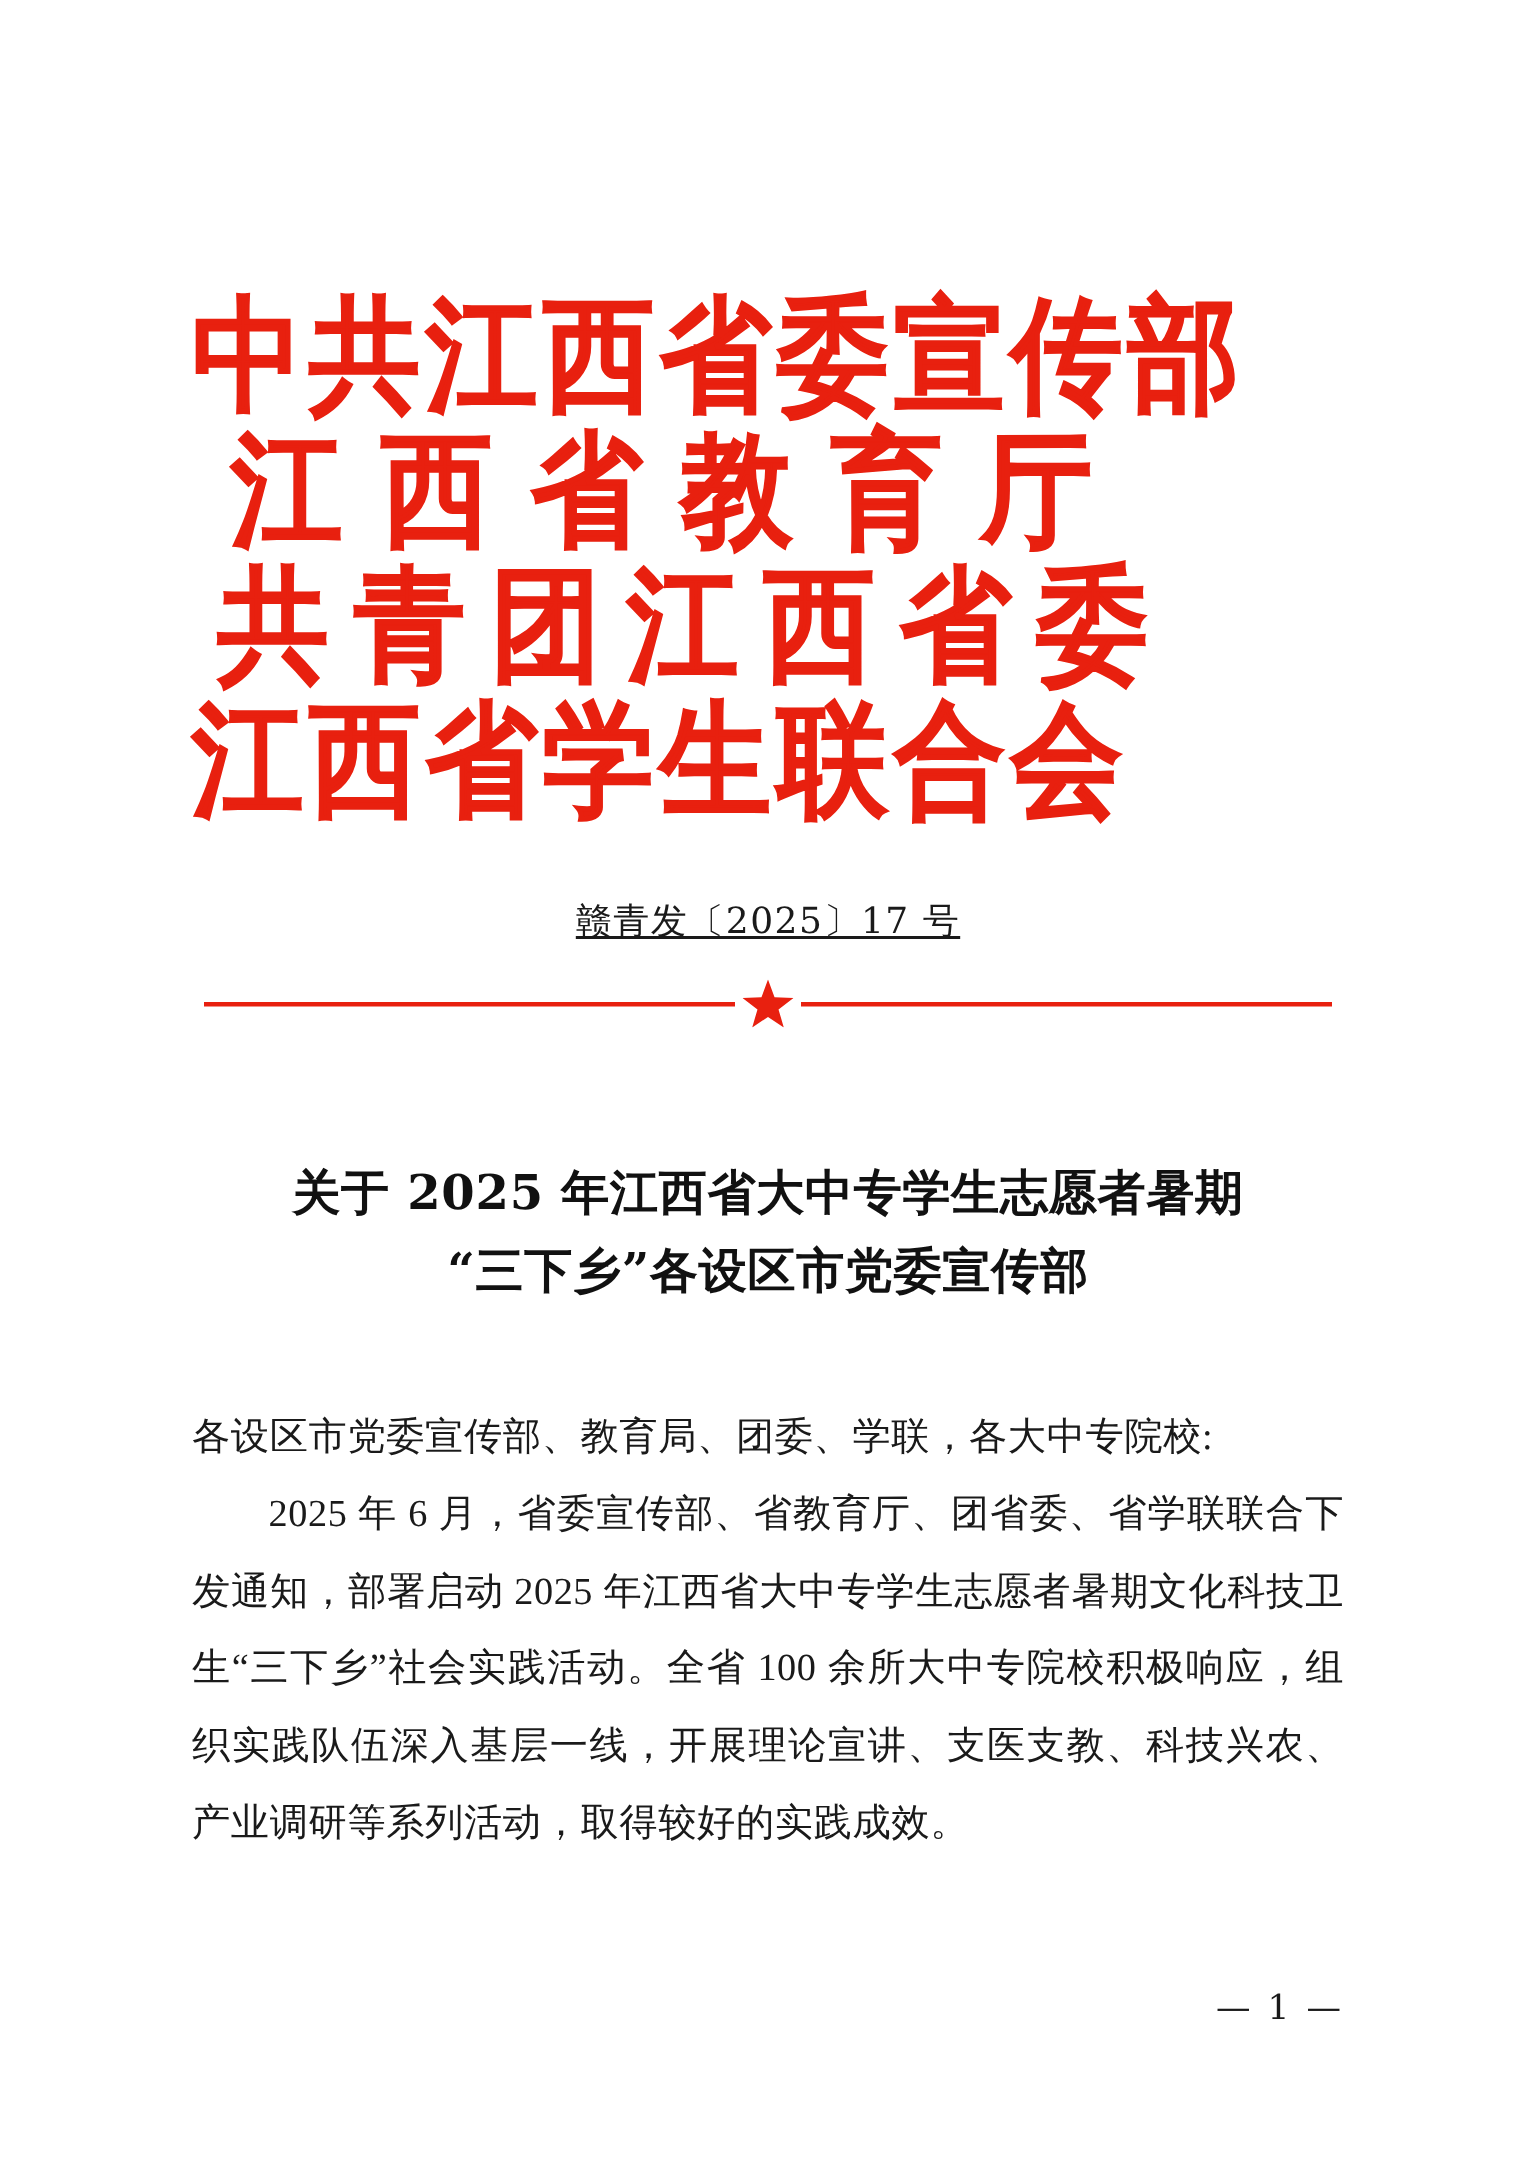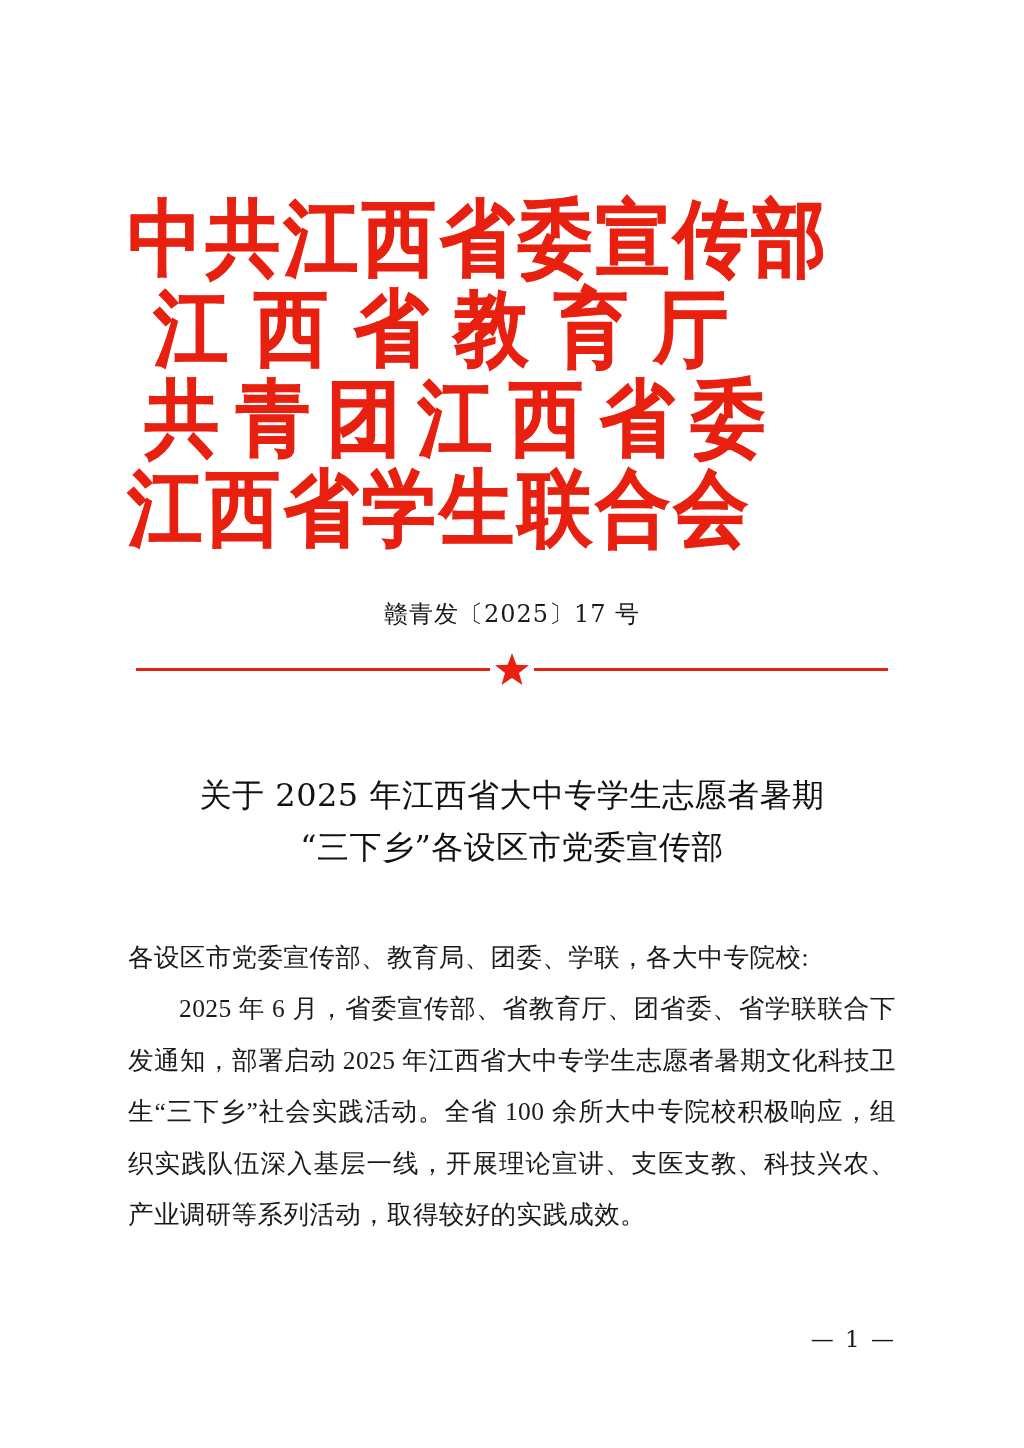--- a/index.html
+++ b/index.html
@@ -53,20 +53,21 @@
     padding-left: 17px;
   }
 
   
   .doc-number {
     margin-top: 58px;
     text-align: center;
     font-size: 24px;
     color: #1a1a1a;
     letter-spacing: 1px;
+    text-decoration: underline;
   }
 
   
   .separator {
     margin-top: 22px;
     position: relative;
     height: 34px;
   }
   .sep-rule {
     position: absolute;
@@ -88,21 +89,21 @@
     align-items: center;
     justify-content: center;
   }
   .sep-star svg { display: block; }
 
   
   .doc-title {
     margin-top: 84px;
     text-align: center;
     font-size: 32px;
-    font-weight: 400;
+    font-weight: 700;
     line-height: 1.62;
     letter-spacing: 0.5px;
     color: #111111;
   }
   .doc-title .t-line { display: block; }
 
   
   .body-text {
     margin-top: 58px;
     font-size: 25.5px;

